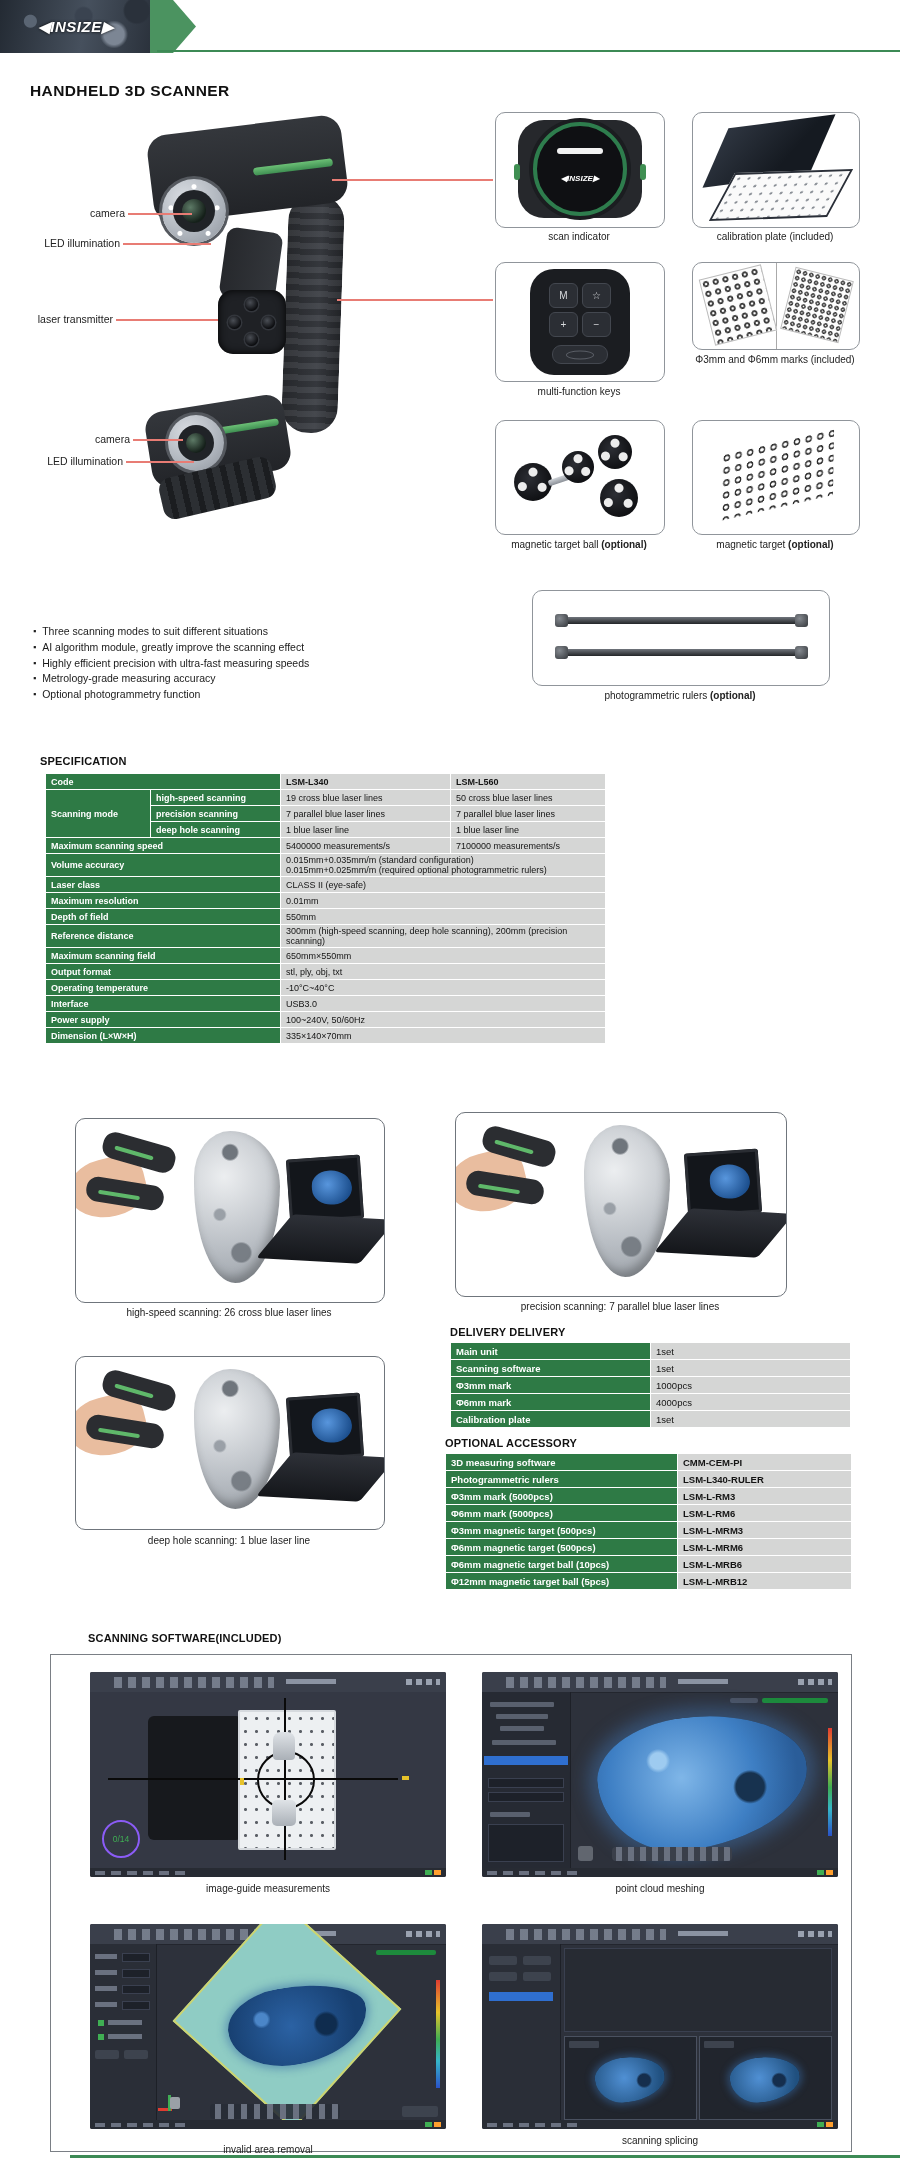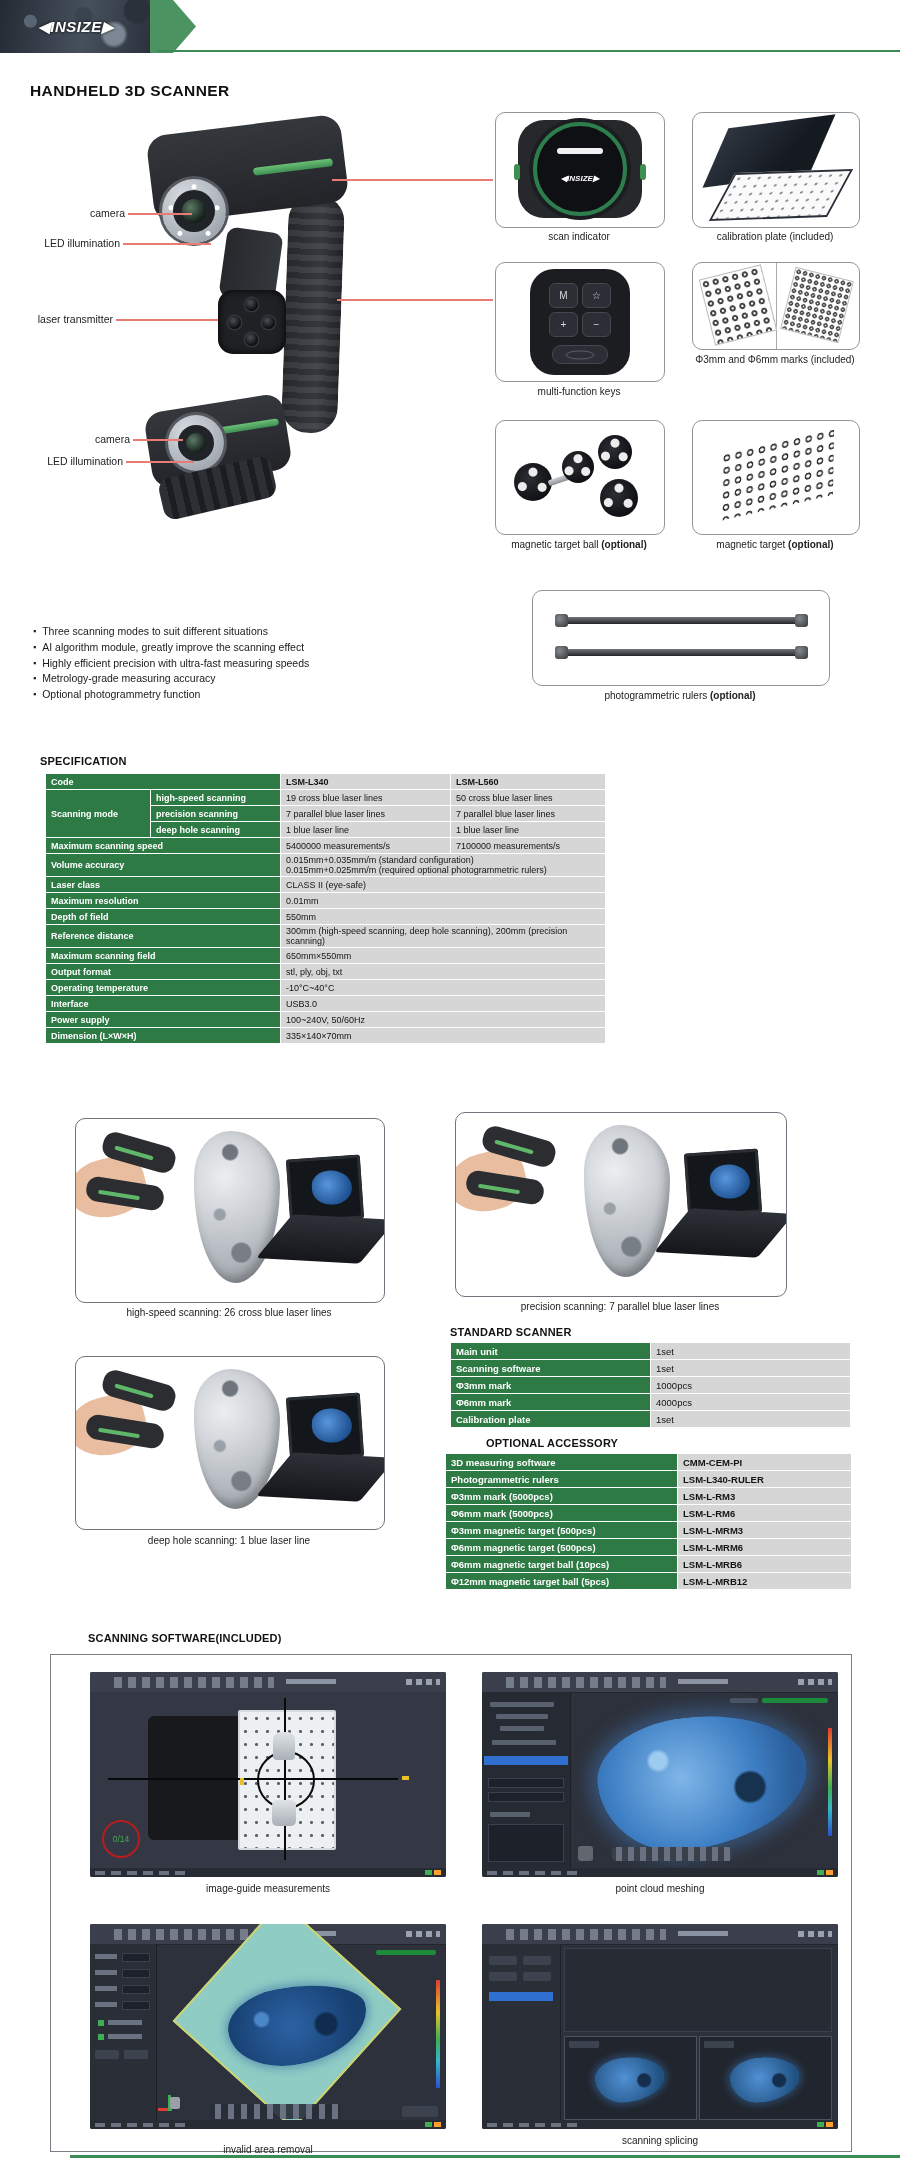--- a/index.html
+++ b/index.html
@@ -148,21 +148,21 @@
 
   .s1-main{left:0;top:20px;right:0;bottom:9px;background:#343844;}
   .s1-cover{left:58px;top:24px;width:94px;height:124px;background:#17191d;border-radius:6px;}
   .s1-plate{left:148px;top:18px;width:94px;height:136px;background:#edf0f2;border:2px solid #d6dade;border-radius:2px;
      background-image:radial-gradient(circle,#5a5f66 1.2px,transparent 1.8px);background-size:11px 13px;}
   .s1-crossh{left:18px;top:86px;width:290px;height:1.5px;background:#0a0a0a;}
   .s1-crossv{left:194px;top:6px;height:162px;width:1.5px;background:#0a0a0a;}
   .s1-circle{left:167px;top:59px;width:54px;height:54px;border:2px solid #0a0a0a;border-radius:50%;background:transparent;}
   .s1-mk1{left:183px;top:40px;width:22px;height:28px;background:linear-gradient(#dfe3e7,#aab0b7);border-radius:8px 8px 4px 4px;}
   .s1-mk2{left:182px;top:108px;width:24px;height:26px;background:linear-gradient(#dfe3e7,#aab0b7);border-radius:5px;}
-  .s1-badge{left:12px;bottom:10px;width:34px;height:34px;border:2px solid #b91c1c;border-radius:50%;
+  .s1-badge{left:12px;bottom:10px;width:34px;height:34px;border:2px solid #8b5cf6;border-radius:50%;
      color:#3fae53;font-size:8.5px;display:flex;align-items:center;justify-content:center;}
   .s1-tick1{left:312px;top:84px;width:7px;height:4px;background:#e7c32a;}
   .s1-tick2{left:150px;top:86px;width:4px;height:7px;background:#e7c32a;}
 
   .s2-panel{left:0;top:20px;bottom:9px;width:88px;background:#262a33;border-right:1px solid #1d2027;}
   .s2-row{width:64px;height:5px;background:#59606e;border-radius:1px;}
   .s2-sel{left:2px;top:64px;width:84px;height:9px;background:#2f6fd0;}
   .s2-field{left:6px;width:74px;height:8px;background:#1d2129;border:1px solid #3a4050;}
   .s2-progress{right:10px;top:26px;width:66px;height:5px;background:#1d8a3c;border-radius:2px;}
   .s2-ptrack{right:80px;top:26px;width:28px;height:5px;background:#4a5160;border-radius:2px;}
@@ -446,21 +446,21 @@
     <div class="ph-dev2"></div>
       <div class="ph-gl2"></div>
     <div class="ph-part" style="height:140px;"></div>
     <div class="ph-lapscreen">
         <div class="ph-lapblob"></div>
       </div>
     <div class="ph-lapbase"></div>
   </div>
   <div class="pcap" style="left:75px;width:308px;top:1535px;">deep hole scanning: 1 blue laser line</div>
 
-  <div class="sec-h" style="left:450px;top:1326px;">STANDARD SCANNER</div>
+  <div class="sec-h" style="left:450px;top:1326px;">DELIVERY DELIVERY</div>
   <div class="abs" style="left:450px;top:1342px;">
     <table class="dtable t2" style="width:400px;">
       <colgroup>
           <col style="width:200px;">
           <col style="width:200px;">
         </colgroup>
       <tbody>
           <tr>
             <td class="g">Main unit</td>
             <td class="v">1set</td>
@@ -478,21 +478,21 @@
             <td class="v">4000pcs</td>
           </tr>
       <tr>
             <td class="g">Calibration plate</td>
             <td class="v">1set</td>
           </tr>
     </tbody>
       </table>
   </div>
 
-  <div class="sec-h" style="left:445px;top:1437px;margin-left:41px;">OPTIONAL ACCESSORY</div>
+  <div class="sec-h" style="left:445px;top:1437px;">OPTIONAL ACCESSORY</div>
   <div class="abs" style="left:445px;top:1453px;">
     <table class="dtable t2" style="width:406px;">
       <colgroup>
           <col style="width:232px;">
           <col style="width:174px;">
         </colgroup>
       <tbody>
           <tr>
             <td class="g">3D measuring software</td>
             <td class="vb">CMM-CEM-PI</td>

